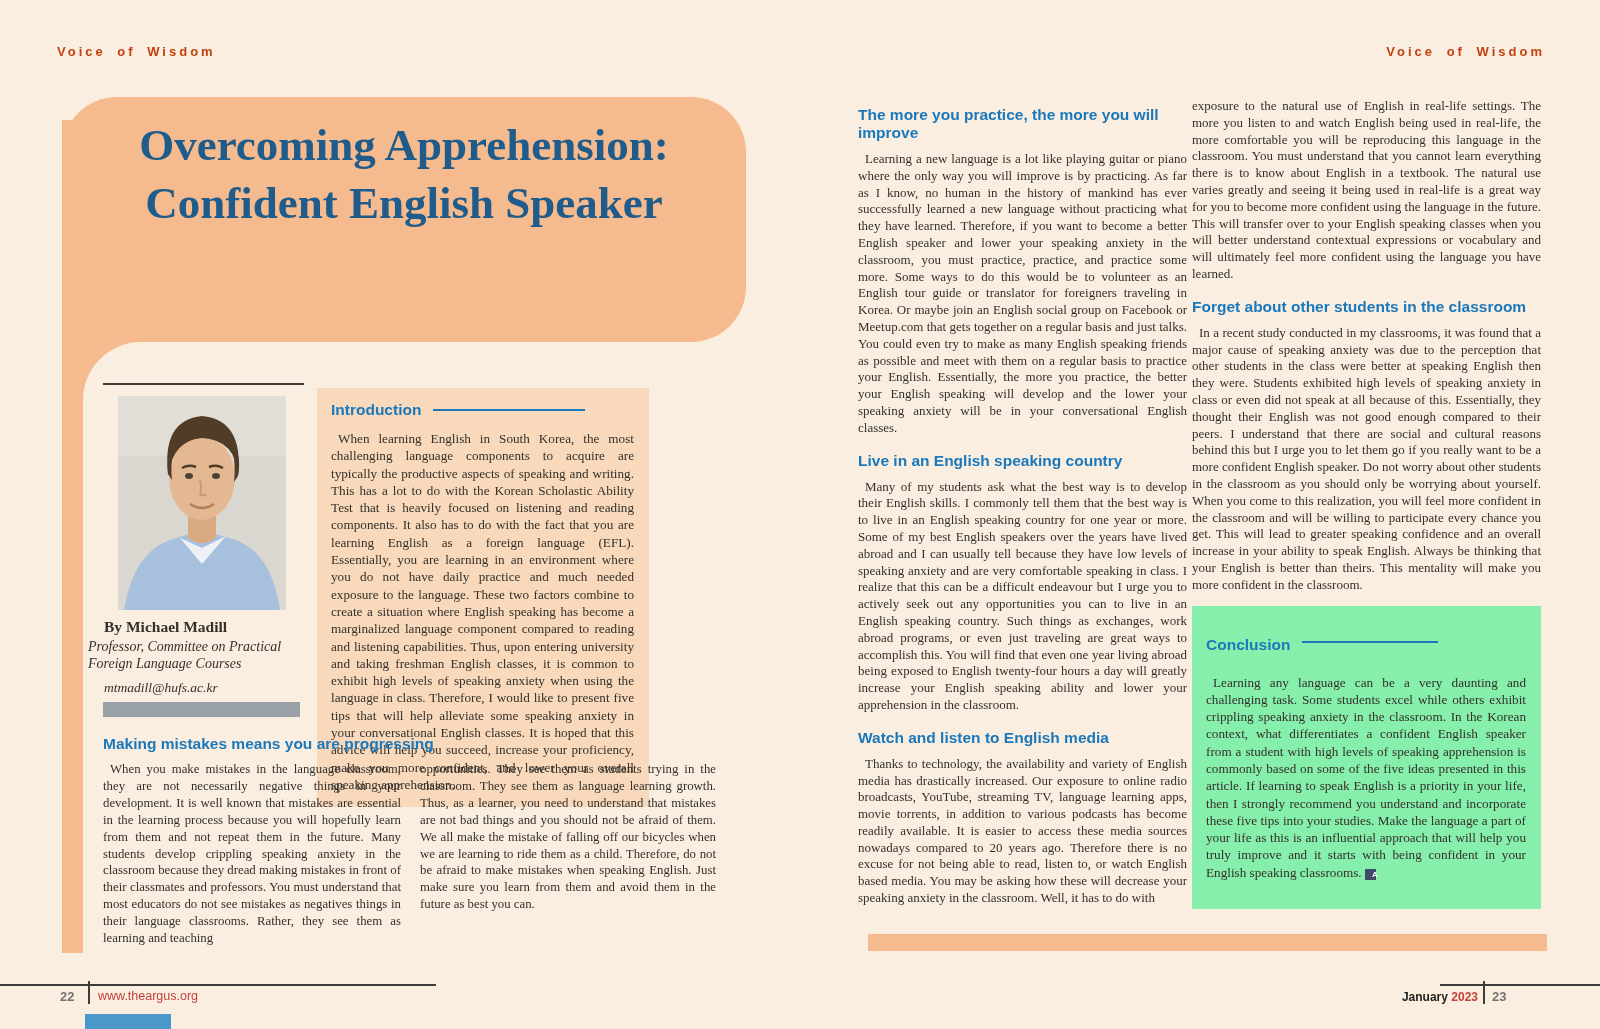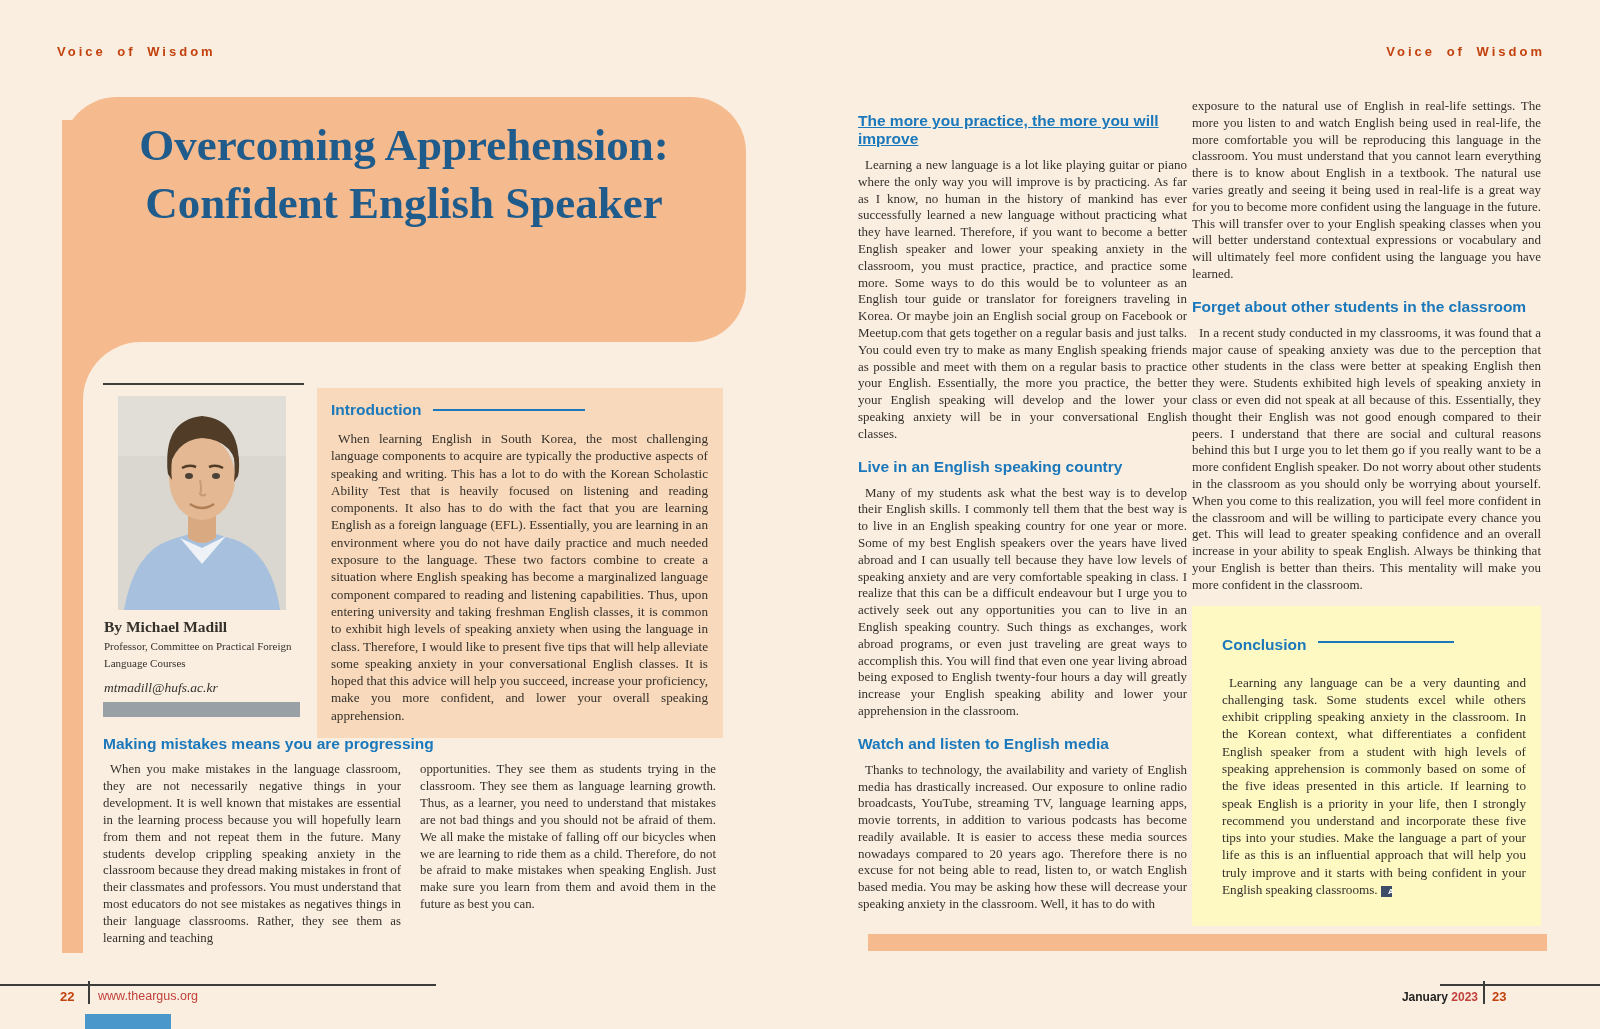--- a/index.html
+++ b/index.html
@@ -19,60 +19,60 @@
     font-weight:bold; font-size:13px; letter-spacing:3px; word-spacing:5px; color:#c2410c; }
   .kicker.left { left:57px; }
   .kicker.right { right:55px; }
   
   .title { position:absolute; left:62px; top:116px; width:684px; text-align:center;
     font-weight:bold; font-size:45px; line-height:58px; color:#1f5c8b; }
   
   .author-rule { position:absolute; left:103px; top:383px; width:201px; height:2px; background:#3f3e3b; }
   .photo { position:absolute; left:118px; top:396px; width:168px; height:214px; overflow:hidden; }
   .byline { position:absolute; left:104px; top:618px; font-weight:bold; font-size:15.5px; }
-  .role { position:absolute; left:104px; top:638px; width:225px; font-size:11px; line-height:17px; }
+  .role { position:absolute; left:88px; top:638px; width:225px; font-style:italic; font-size:14px; line-height:17px; }
   .email { position:absolute; left:104px; top:680px; font-style:italic; font-size:13.5px; }
   .gray-bar { position:absolute; left:103px; top:702px; width:197px; height:15px; background:#9aa1a6; }
   
   .h-blue { font-family:"Liberation Sans", sans-serif; font-weight:bold; font-size:15.5px; color:#1a78bb; }
   .rule-blue { height:2px; background:#1a78bb; }
   .body-txt { font-size:13px; line-height:16.8px; text-align:justify; }
   .para { text-indent:7px; }
   
-  .intro-box { position:absolute; left:317px; top:388px; width:406px; min-height:324px;
+  .intro-box { position:absolute; left:317px; top:388px; width:332px; min-height:324px;
     background:#f8d9bc; padding:0; }
   .box-head { display:flex; align-items:center; margin:13px 16px 0 14px; }
   .box-head .rule-blue { width:152px; margin-left:12px; }
   .box-body { margin:11px 15px 14px 14px; font-size:13.2px; line-height:17.3px; text-align:justify; }
   
   .mistakes-head { position:absolute; left:103px; top:735px; }
   .mistakes-col1 { position:absolute; left:103px; top:761px; width:298px; font-size:12.8px; line-height:16.9px; }
   .mistakes-col2 { position:absolute; left:420px; top:761px; width:296px; font-size:12.8px; line-height:16.9px; }
   
   .colA { position:absolute; left:858px; top:100px; width:329px; }
   .colB { position:absolute; left:1192px; top:98px; width:349px; }
   .colA .h-blue, .colB .h-blue { display:block; margin:15px 0 9px 0; }
-  .colA .h-blue:first-child { margin-top:12px;text-decoration:underline; }
+  .colA .h-blue:first-child { margin-top:6px; }
   .colA .body-txt, .colB .body-txt { margin:0; }
-  .conclusion-box { background:#fef9c3; margin-top:12px; padding:2px 0 14px 16px; }
+  .conclusion-box { background:#86efac; margin-top:12px; padding:2px 0 14px 0; }
   .conclusion-box .box-head .rule-blue { width:136px; }
   
   .endmark { display:inline-block; width:11px; height:11px; background:#3e4c68; color:#fff;
     font-family:"Liberation Sans", sans-serif; font-size:8px; line-height:11px; font-weight:bold;
     text-align:center; vertical-align:baseline; }
   
   .orange-bar { position:absolute; left:868px; top:934px; width:679px; height:17px; background:#f5ba8d; }
   .blue-bar { position:absolute; left:85px; top:1014px; width:86px; height:15px; background:#4a97cb; }
   .footer-rule.lft { position:absolute; left:0; top:984px; width:436px; height:2px; background:#3c3c3a; }
   .footer-rule.rgt { position:absolute; left:1440px; top:984px; width:160px; height:2px; background:#3c3c3a; }
   .fdiv { position:absolute; top:981px; width:2px; height:23px; background:#3c3c3a; }
   .fdiv.lft { left:88px; }
   .fdiv.rgt { left:1483px; }
   .ftxt { position:absolute; top:989px; font-family:"Liberation Sans", sans-serif; font-size:12.5px; }
-  .pgnum { font-weight:bold; color:#c2410c; font-size:13px; }
+  .pgnum { font-weight:bold; color:#737373; font-size:13px; }
   .pg22 { left:60px; }
   .site { left:98px; color:#c2413b; }
   .monthyear { right:122px; top:990px; font-weight:bold; color:#232321; font-size:12px; }
   .monthyear .yr { color:#c2413b; }
   .pg23 { left:1492px; }
 </style>
 </head>
 <body>
 
 <div class="spread">

